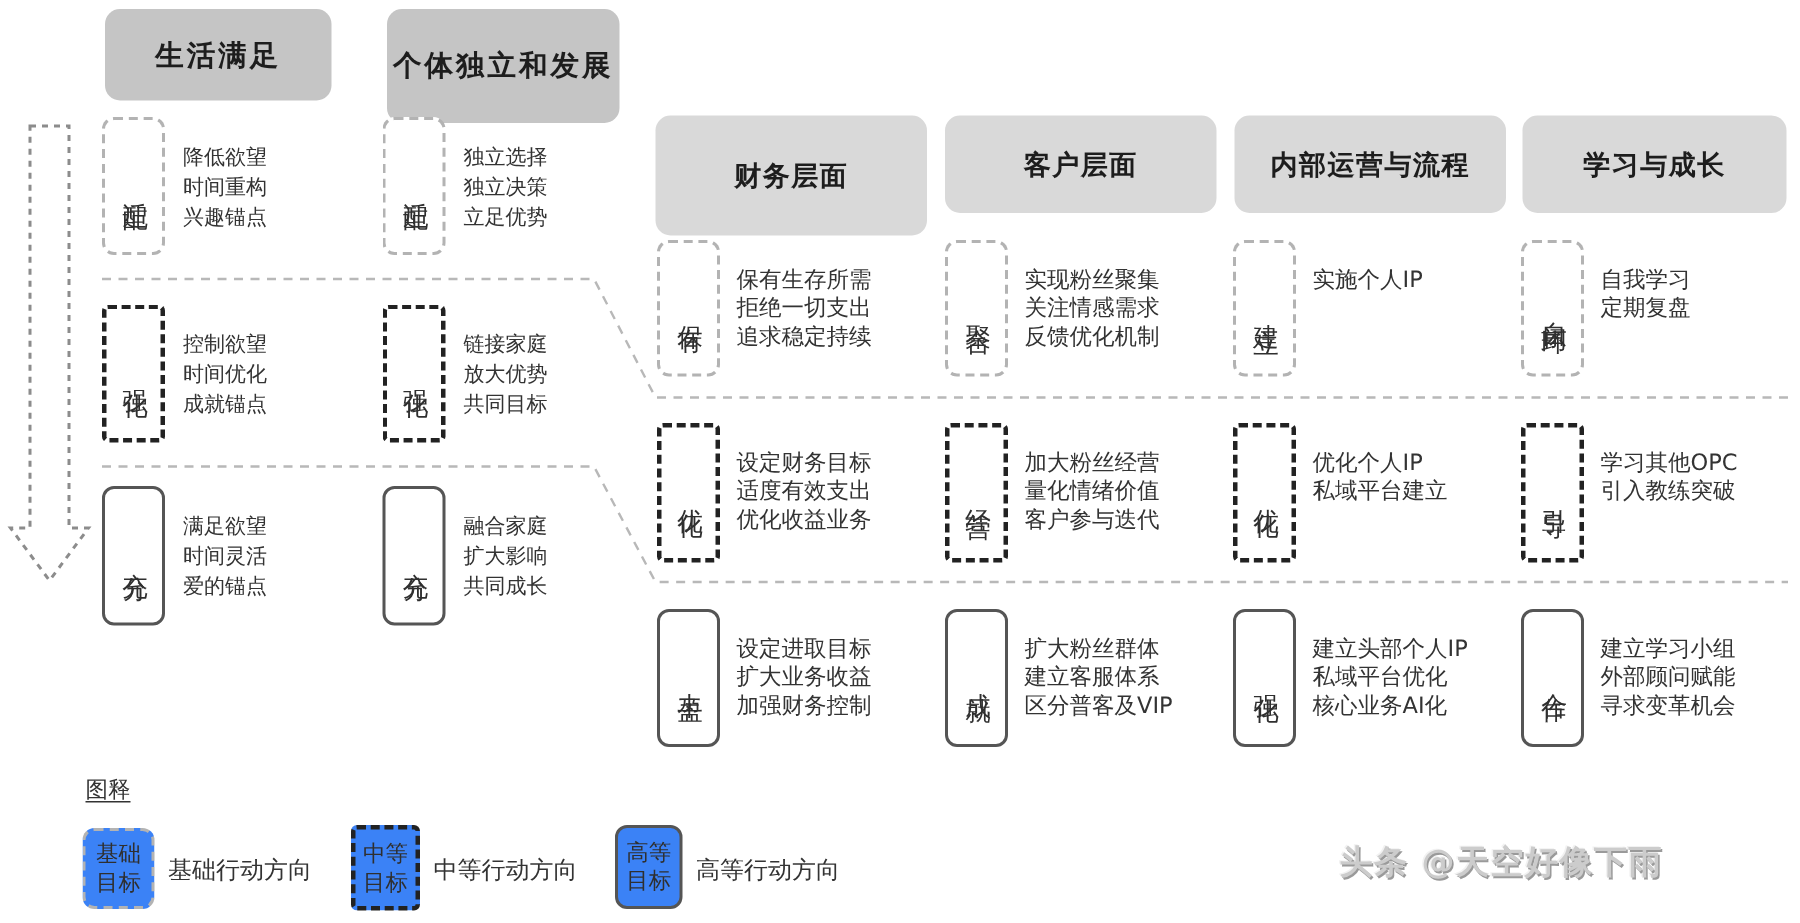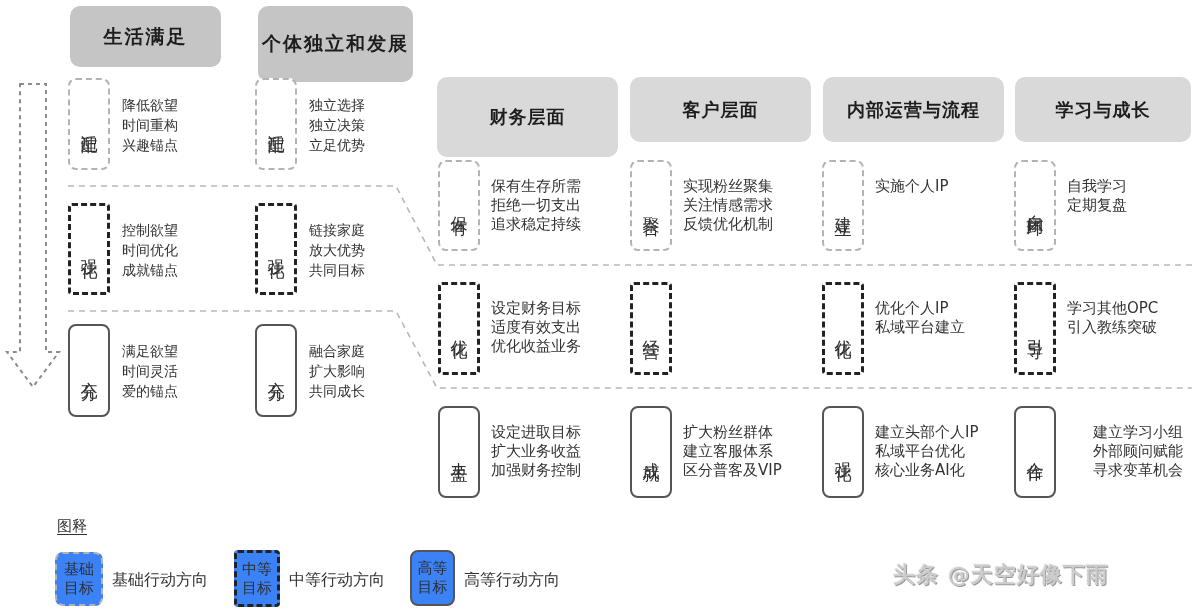--- a/index.html
+++ b/index.html
@@ -141,20 +141,23 @@
 
   <div class="tagbox lvl-mid" style="left:438px;top:282px;height:93px;">
     <span class="vtag">优化</span>
   </div>
   <div class="desc desc-r" style="left:491px;top:299px;">设定财务目标
 适度有效支出
 优化收益业务</div>
   <div class="tagbox lvl-mid" style="left:630px;top:282px;height:93px;">
     <span class="vtag">经营</span>
   </div>
+  <div class="desc desc-r" style="left:683px;top:299px;">加大粉丝经营
+量化情绪价值
+客户参与迭代</div>
   <div class="tagbox lvl-mid" style="left:822px;top:282px;height:93px;">
     <span class="vtag">优化</span>
   </div>
   <div class="desc desc-r" style="left:875px;top:299px;">优化个人IP
 私域平台建立</div>
   <div class="tagbox lvl-mid" style="left:1014px;top:282px;height:93px;">
     <span class="vtag">引导</span>
   </div>
   <div class="desc desc-r" style="left:1067px;top:299px;">学习其他OPC
 引入教练突破</div>
@@ -173,21 +176,21 @@
 区分普客及VIP</div>
   <div class="tagbox lvl-high" style="left:822px;top:406px;height:92px;">
     <span class="vtag">强化</span>
   </div>
   <div class="desc desc-r" style="left:875px;top:423px;">建立头部个人IP
 私域平台优化
 核心业务AI化</div>
   <div class="tagbox lvl-high" style="left:1014px;top:406px;height:92px;">
     <span class="vtag">合作</span>
   </div>
-  <div class="desc desc-r" style="left:1067px;top:423px;margin-left:26px;">建立学习小组
+  <div class="desc desc-r" style="left:1067px;top:423px;">建立学习小组
 外部顾问赋能
 寻求变革机会</div>
 
   <div class="legend-title" style="left:57px;top:517px;">图释</div>
 
   <div class="legend-tag lvl-basic" style="left:55px;top:552px;width:48px;height:54px;">
     <span class="ltag">基础
 目标</span>
   </div>
   <div class="legend-label" style="left:112px;top:570px;">基础行动方向</div>

